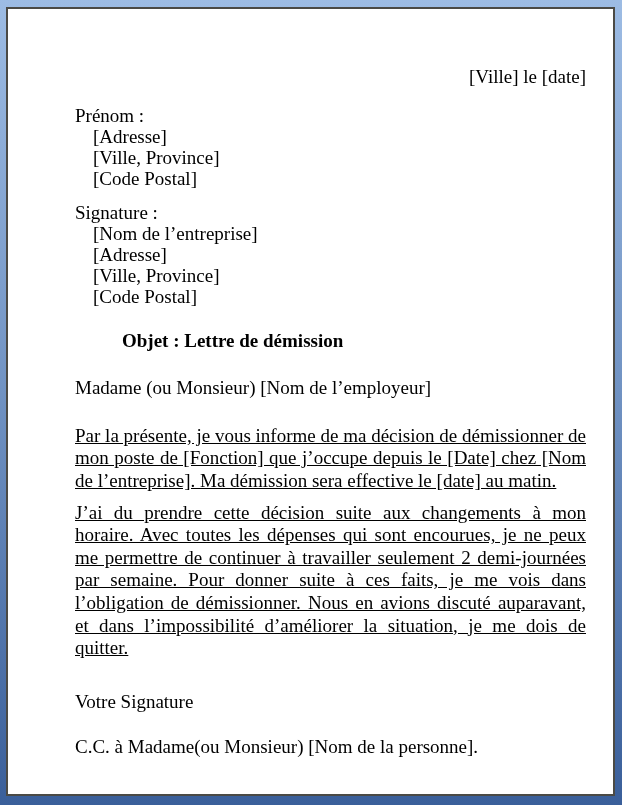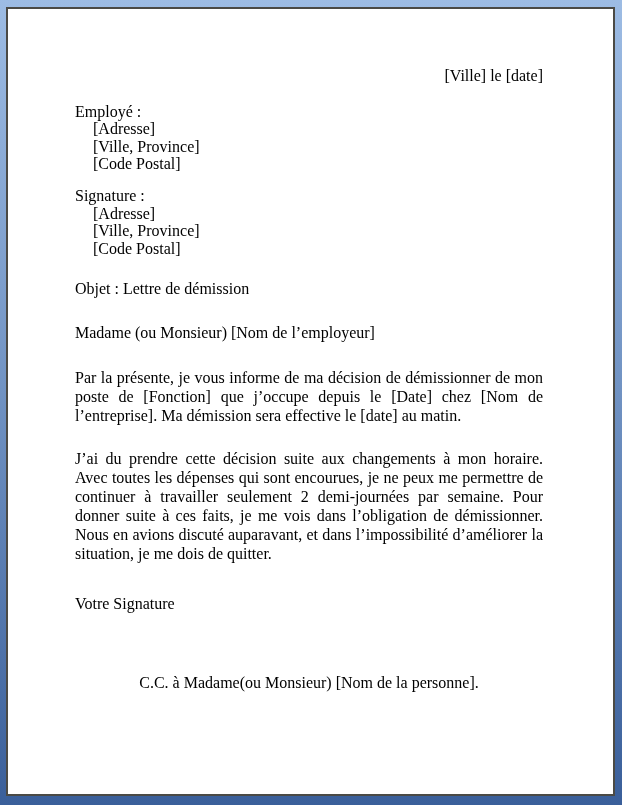--- a/index.html
+++ b/index.html
@@ -12,66 +12,69 @@
   }
   .page {
     position: absolute;
     top: 7px; left: 6px; right: 7px; bottom: 9px;
     background: #ffffff;
     border: 2px solid #4b4a45;
   }
   .content {
     position: absolute;
     top: 0; left: 0; right: 0; bottom: 0;
-    padding: 58px 70px 0 67px;
+    padding: 58px 27px 0 67px;
     color: #000000;
-    font-size: 16px;
+    font-size: 19px;
     line-height: 1.1;
   }
   .date-line {
     text-align: right;
     margin-bottom: 18px;
   }
   .addr-block { margin-bottom: 14px; }
   .addr-lines { padding-left: 18px; }
   .subject-line {
-    font-weight: normal;
+    font-weight: bold;
     margin-top: 23px;
+    margin-left: 47px;
   }
   .salutation { margin-top: 26px; }
   .body-text p {
     text-align: justify;
     line-height: 1.19;
+    text-decoration: underline;
   }
   .body-text p.p1 { margin-top: 26px; }
-  .body-text p.p2 { margin-top: 24px; }
+  .body-text p.p2 { margin-top: 9px; }
   .body-text p.p3 { margin-top: 10px; }
   .signature-block { margin-top: 32px; }
-  .cc-line { margin-top: 62px; text-align: center; }
+  .cc-line { margin-top: 24px; }
 </style>
 </head>
 <body>
 
 <div class="page">
   <div class="content">
 
     <div class="date-line">[Ville] le [date]</div>
 
     <div class="addr-block">
-      <div>Employé :</div>
+      <div>Prénom :</div>
       <div class="addr-lines">
         <div>[Adresse]</div>
         <div>[Ville, Province]</div>
         <div>[Code Postal]</div>
       </div>
     </div>
 
     <div class="addr-block">
       <div>Signature :</div>
       <div class="addr-lines">
+        <div>[Nom de l’entreprise]</div>
         <div>[Adresse]</div>
         <div>[Ville, Province]</div>
         <div>[Code Postal]</div>
       </div>
     </div>
 
     <div class="subject-line">Objet : Lettre de démission</div>
 
     <div class="salutation">Madame (ou Monsieur) [Nom de l’employeur]</div>
 

